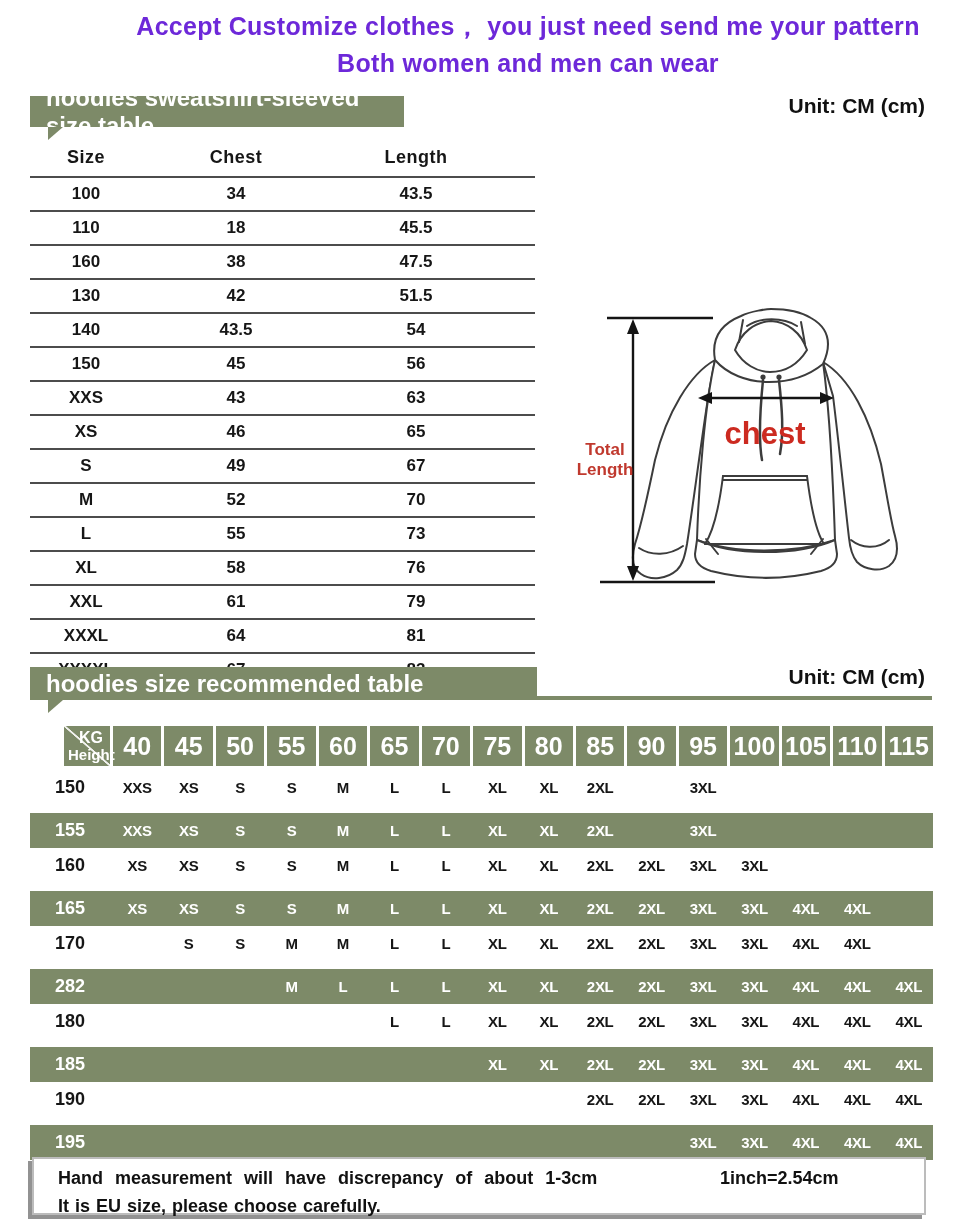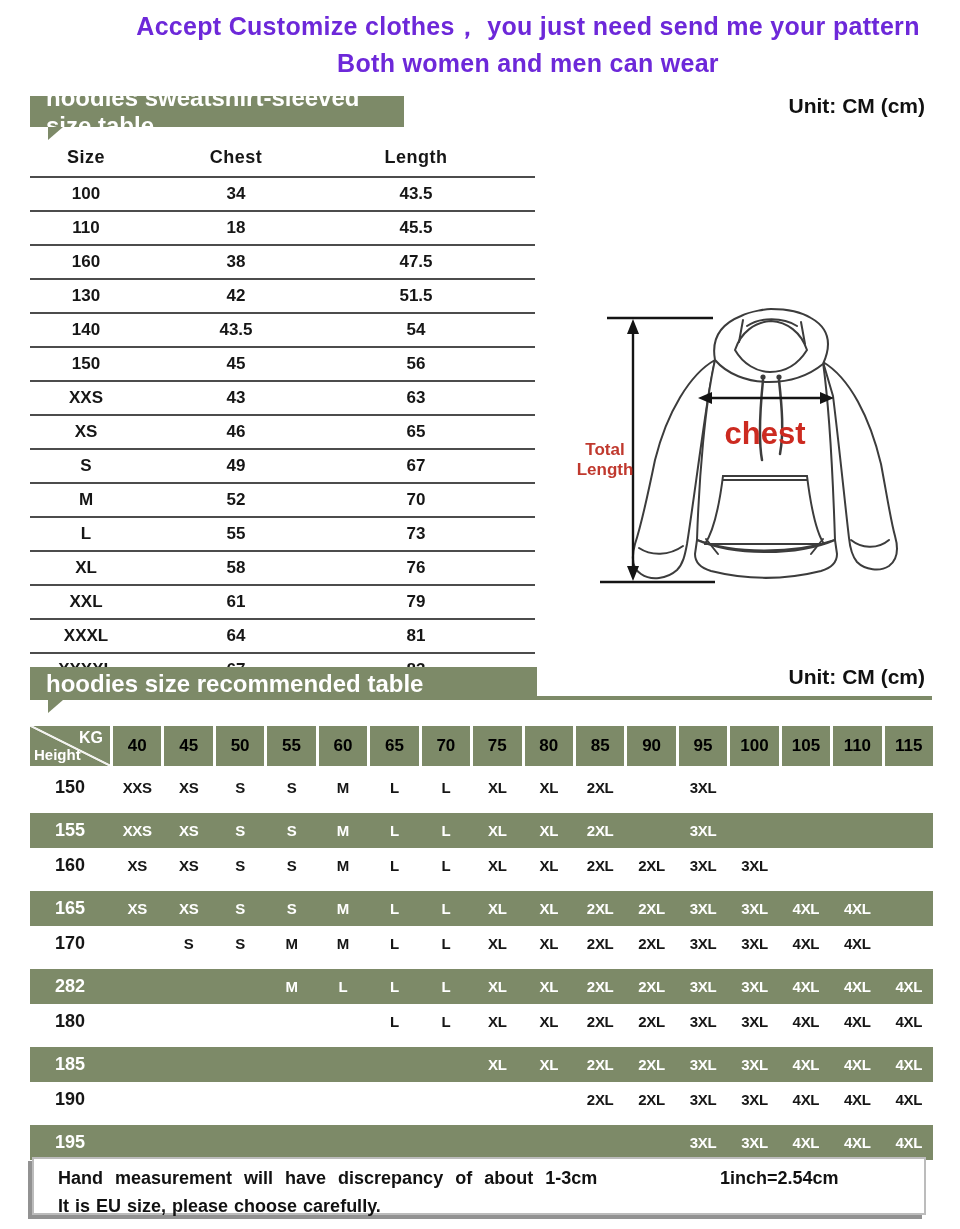--- a/index.html
+++ b/index.html
@@ -30,25 +30,25 @@
   .size-table .c3{padding-right:34px;}
   .size-table col.w1{width:112px;} .size-table col.w2{width:188px;} .size-table col.w3{width:205px;}
 
   
   .figure{position:absolute;left:555px;top:282px;width:390px;height:330px;}
 
   
   .matrix{position:absolute;left:30px;top:726px;width:903px;}
   .m-header,.m-row{display:grid;grid-template-columns:80px repeat(16,1fr);column-gap:3px;}
   .m-header{height:40px;margin-bottom:4px;}
-  .kg-cell{background:#7d8a68;color:#000000;font-weight:bold;font-size:17px;
+  .kg-cell{background:#7d8a68;color:#ffffff;font-weight:bold;font-size:25px;
            display:flex;align-items:center;justify-content:center;}
   .corner{position:relative;background:
       linear-gradient(to top right,rgba(0,0,0,0) 48.5%,#f2f2ef 49.5%,#f2f2ef 51.5%,rgba(0,0,0,0) 52.5%),#7d8a68;
-      color:#fff;font-weight:bold;}
+      color:#fff;font-weight:bold;margin-left:34px;}
   .corner .kg{position:absolute;top:3px;right:7px;font-size:16px;}
   .corner .hgt{position:absolute;bottom:3px;left:4px;font-size:15px;}
   .m-row{height:35px;}
   .m-row.shaded{background:#7d8a68;color:#fff;margin-top:8px;}
   .m-row.plain{background:#fff;color:#161616;}
   .h-label{display:flex;align-items:center;justify-content:center;font-weight:bold;font-size:18px;}
   .m-cell{display:flex;align-items:center;justify-content:center;font-weight:bold;font-size:15px;letter-spacing:-.3px;}
 
   
   .note{position:absolute;left:32px;top:1157px;width:894px;height:58px;background:#fff;

